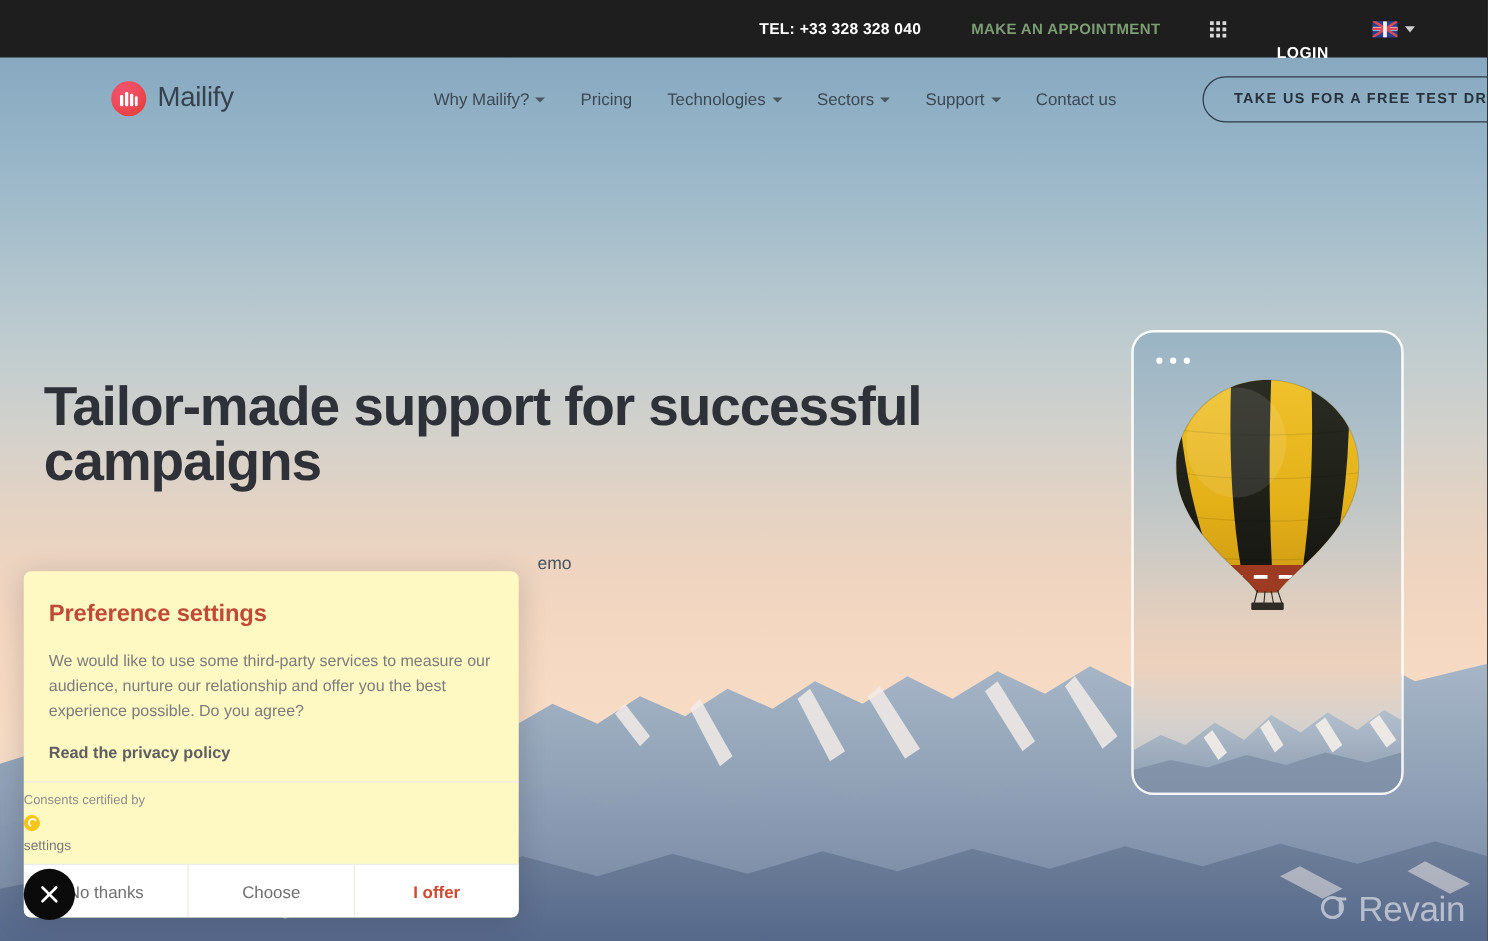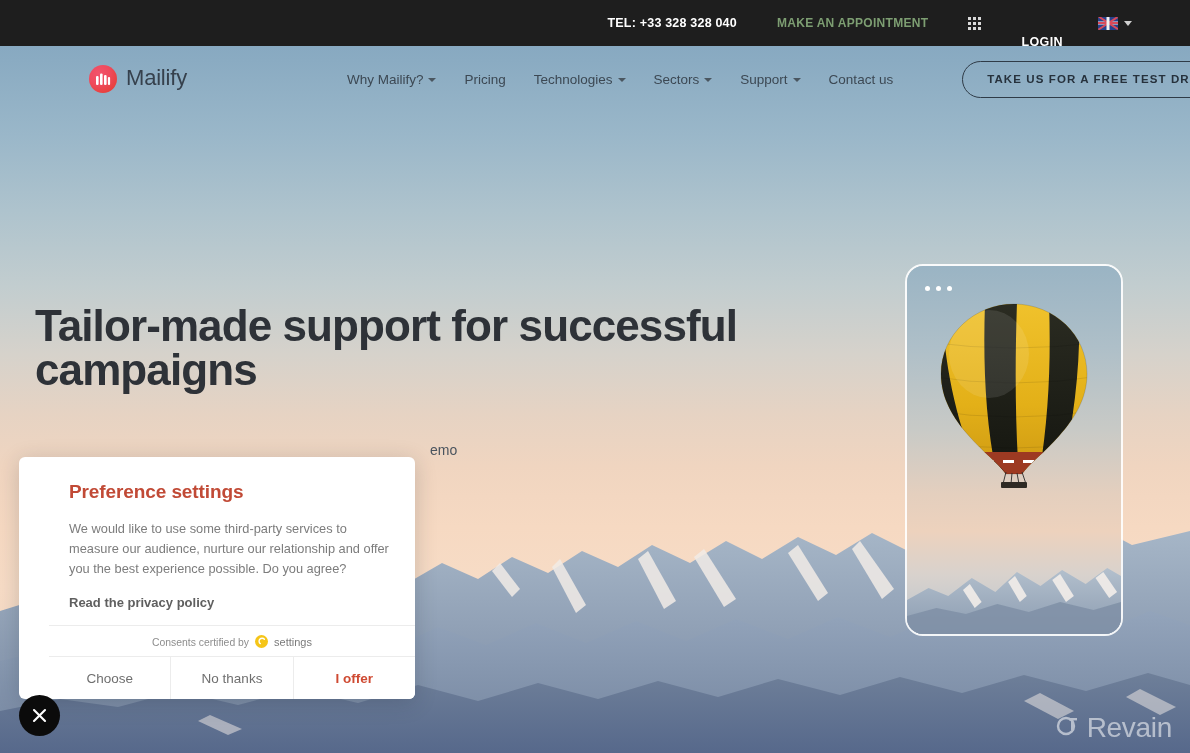--- a/index.html
+++ b/index.html
@@ -303,26 +303,25 @@
     z-index: 2;
   }
   .card-mtn svg { width: 100%; height: 100%; display: block; }
 
   
   .consent {
     position: absolute;
     left: 19px;
     top: 457px;
     width: 396px;
-    background: #ffffff;
+    background: #fef9c3;
     border-radius: 6px;
     box-shadow: 0 4px 22px rgba(25,35,50,0.20);
     z-index: 40;
     overflow: hidden;
-    padding-left: 30px;
   }
   .consent-body { padding: 24px 20px 14px 20px; }
   .consent-title {
     color: #c14a36;
     font-size: 19px;
     font-weight: bold;
     letter-spacing: -0.1px;
     margin-bottom: 16px;
   }
   .consent-text {
@@ -336,25 +335,26 @@
     font-size: 13px;
     text-decoration: none;
     display: inline-block;
     cursor: pointer;
     font-weight: bold;
   }
   .consent-certified {
     border-top: 1px solid #ececec;
     padding: 9px 0 8px 0;
     display: flex;
-    align-items: flex-end;
+    align-items: flex-start;
     justify-content: center;
     gap: 6px;
     font-size: 10.4px;
     color: #8d8d8d;
+    flex-direction: column;
   }
   .axeptio-mark {
     width: 13px; height: 13px;
     border-radius: 50%;
     background: #f5c518;
     display: inline-flex;
     align-items: center;
     justify-content: center;
     flex: none;
   }
@@ -651,22 +651,22 @@
       <span>Consents certified by</span>
       <span class="axeptio-mark">
         <svg width="9" height="9" viewBox="0 0 9 9" xmlns="http://www.w3.org/2000/svg">
           <path d="M7.4,2.2 C6.2,0.9 4,0.9 2.8,2.3 C1.7,3.6 1.9,5.6 3.3,6.6" fill="none" stroke="#ffffff" stroke-width="1.4" stroke-linecap="round"></path>
         </svg>
       </span>
       <span class="axeptio-name">settings</span>
     </div>
 
     <div class="consent-actions">
+      <button class="consent-btn">No thanks</button>
       <button class="consent-btn">Choose</button>
-      <button class="consent-btn">No thanks</button>
       <button class="consent-btn accent">I offer</button>
     </div>
   </div>
 
   <button class="fab-close">
     <span>
       <svg width="15" height="15" viewBox="0 0 15 15" xmlns="http://www.w3.org/2000/svg">
         <line x1="2" y1="2" x2="13" y2="13" stroke="#ffffff" stroke-width="2.1" stroke-linecap="round"></line>
         <line x1="13" y1="2" x2="2" y2="13" stroke="#ffffff" stroke-width="2.1" stroke-linecap="round"></line>
       </svg>

